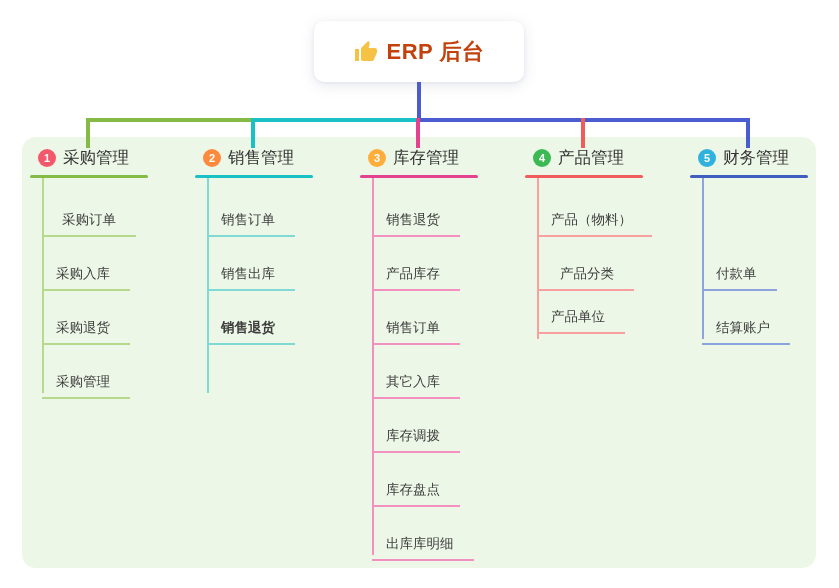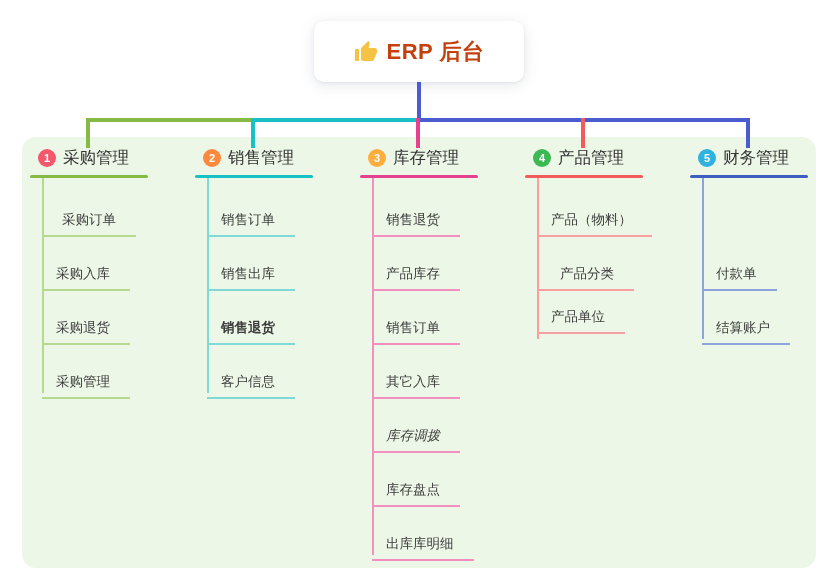--- a/index.html
+++ b/index.html
@@ -72,32 +72,31 @@
     <div class="child-item" style="left: 42px; top: 363px; border-bottom: 2px solid rgb(183, 217, 141);">采购管理</div>
     <div class="branch-header" style="left: 203px; top: 147px;">
       <span class="badge" style="background: rgb(251, 138, 62);">2</span>
       <span>销售管理</span>
     </div>
     <div class="branch-underline" style="left: 195px; top: 175px; width: 118px; background: rgb(25, 193, 196);"></div>
     <div class="trunk" style="left: 207px; top: 178px; height: 215px; background: rgb(127, 217, 212);"></div>
     <div class="child-item" style="left: 207px; top: 201px; border-bottom: 2px solid rgb(127, 217, 212);">销售订单</div>
     <div class="child-item" style="left: 207px; top: 255px; border-bottom: 2px solid rgb(127, 217, 212);">销售出库</div>
     <div class="child-item" style="left: 207px; top: 309px; border-bottom: 2px solid rgb(127, 217, 212); font-weight: bold;">销售退货</div>
-    <div class="child-item" style="left: 207px; top: 363px; border-bottom: 2px solid rgb(127, 217, 212);">客户信息</div>
     <div class="branch-header" style="left: 368px; top: 147px;">
       <span class="badge" style="background: rgb(255, 174, 60);">3</span>
       <span>库存管理</span>
     </div>
     <div class="branch-underline" style="left: 360px; top: 175px; width: 118px; background: rgb(228, 65, 143);"></div>
     <div class="trunk" style="left: 372px; top: 178px; height: 377px; background: rgb(242, 145, 191);"></div>
     <div class="child-item" style="left: 372px; top: 201px; border-bottom: 2px solid rgb(242, 145, 191);">销售退货</div>
     <div class="child-item" style="left: 372px; top: 255px; border-bottom: 2px solid rgb(242, 145, 191);">产品库存</div>
     <div class="child-item" style="left: 372px; top: 309px; border-bottom: 2px solid rgb(242, 145, 191);">销售订单</div>
     <div class="child-item" style="left: 372px; top: 363px; border-bottom: 2px solid rgb(242, 145, 191);">其它入库</div>
-    <div class="child-item" style="left: 372px; top: 417px; border-bottom: 2px solid rgb(242, 145, 191); font-style: italic;">库存调拨</div>
+    <div class="child-item" style="left: 372px; top: 417px; border-bottom: 2px solid rgb(242, 145, 191);">库存调拨</div>
     <div class="child-item" style="left: 372px; top: 471px; border-bottom: 2px solid rgb(242, 145, 191); font-family: Liberation Serif, serif;">库存盘点</div>
     <div class="child-item" style="left: 372px; top: 525px; border-bottom: 2px solid rgb(242, 145, 191);">出库库明细</div>
     <div class="branch-header" style="left: 533px; top: 147px;">
       <span class="badge" style="background: rgb(60, 185, 83);">4</span>
       <span>产品管理</span>
     </div>
     <div class="branch-underline" style="left: 525px; top: 175px; width: 118px; background: rgb(242, 91, 91);"></div>
     <div class="trunk" style="left: 537px; top: 178px; height: 161px; background: rgb(248, 160, 160);"></div>
     <div class="child-item" style="left: 537px; top: 201px; border-bottom: 2px solid rgb(248, 160, 160);">产品（物料）</div>
     <div class="child-item" style="left: 537px; top: 255px; border-bottom: 2px solid rgb(248, 160, 160); padding-left: 23px;">产品分类</div>

